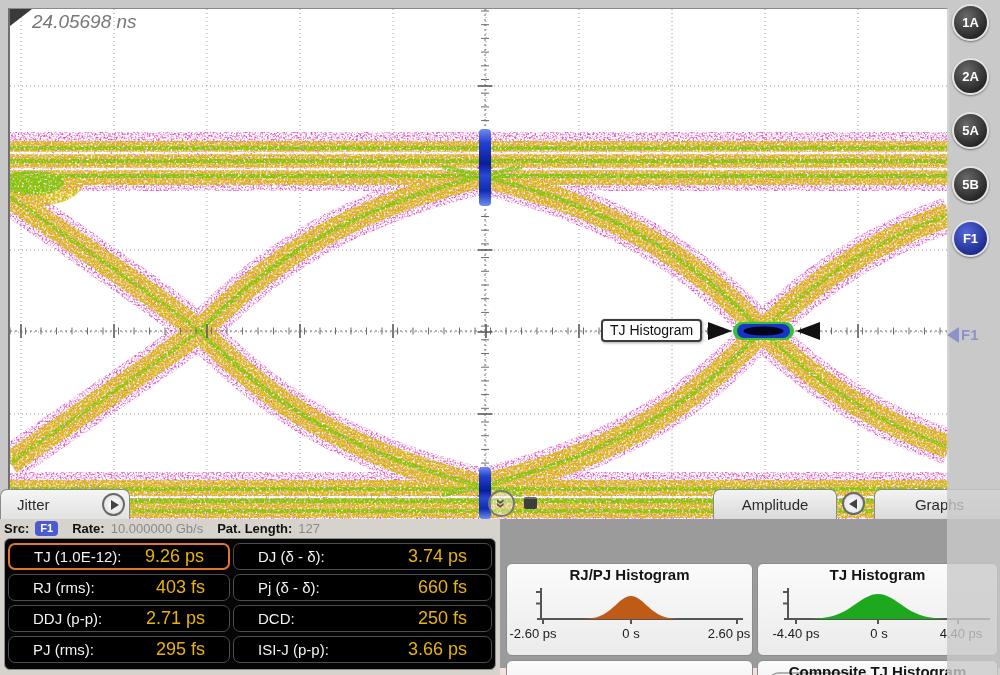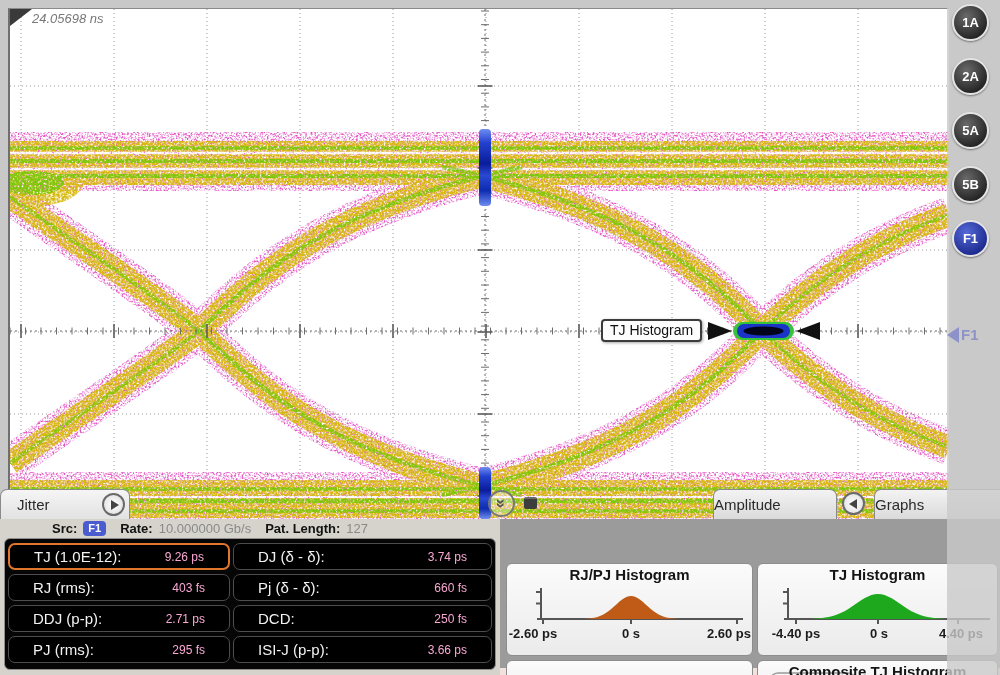--- a/index.html
+++ b/index.html
@@ -4,28 +4,28 @@
 <style>
   html,body{margin:0;padding:0;width:1000px;height:675px;overflow:hidden;
     background:#c8c8c8;font-family:"Liberation Sans",sans-serif;}
   .screen{position:relative;width:1000px;height:675px;}
   
   .plot{position:absolute;left:8px;top:8px;width:939px;height:511px;background:#ffffff;
     border-left:2px solid #6f6f6f;border-top:1px solid #8a8a8a;box-sizing:content-box;}
   .plot svg{position:absolute;left:0;top:0;}
   .corner-tri{position:absolute;left:0px;top:0px;width:22px;height:17px;background:#3a3a3a;
     -webkit-clip-path:polygon(0 0,100% 0,0 100%);clip-path:polygon(0 0,100% 0,0 100%);}
-  .time-label{position:absolute;left:22px;top:2px;font-style:italic;font-size:13px;color:#787878;}
+  .time-label{position:absolute;left:22px;top:2px;font-style:italic;font-size:19px;color:#787878;}
   .tj-ann{position:absolute;left:591px;top:310px;background:#fdfdfd;border:2px solid #3c3c3c;
     border-radius:4px;padding:1px 7px 2px 7px;font-size:14px;color:#111;
     box-shadow:1px 1px 3px rgba(0,0,0,.35);white-space:nowrap;}
   
   .tab{position:absolute;top:489px;height:30px;box-sizing:border-box;border:1px solid #8a8a8a;border-bottom:none;
     border-radius:7px 7px 0 0;background:linear-gradient(#f3f3f3,#dadada);
-    display:flex;align-items:center;font-size:15px;color:#2a2a2a;z-index:3;}
+    display:flex;align-items:center;justify-content:center;font-size:15px;color:#2a2a2a;z-index:3;}
   .tab.jitter{left:0;width:130px;background:linear-gradient(#f5f5f5,#e2e2e2);justify-content:flex-start;padding-left:16px;}
   .circle-btn{width:23px;height:23px;border-radius:50%;border:2px solid #6a6a6a;background:radial-gradient(#ffffff,#dcdcdc);
     display:flex;align-items:center;justify-content:center;font-size:11px;color:#333;box-sizing:border-box;}
   .play-glyph{width:0;height:0;border-left:8px solid #444;border-top:5px solid transparent;border-bottom:5px solid transparent;margin-left:2px;}
   .left-glyph{width:0;height:0;border-right:8px solid #444;border-top:5px solid transparent;border-bottom:5px solid transparent;margin-right:1px;}
   .chev-btn{position:absolute;left:488px;top:490px;width:27px;height:27px;border-radius:50%;
     border:2px solid #777;background:rgba(245,245,245,.35);z-index:3;box-sizing:border-box;
     display:flex;align-items:center;justify-content:center;}
   .chev-glyph{font-size:17px;color:#555;transform:rotate(90deg);line-height:1;font-weight:bold;}
   .pin-icon{position:absolute;left:524px;top:497px;width:13px;height:10px;background:#3d3d3d;
@@ -36,38 +36,38 @@
     background:radial-gradient(circle at 38% 32%,#6a6a6a,#242424 75%);color:#fff;font-size:13px;font-weight:bold;
     display:flex;align-items:center;justify-content:center;box-shadow:0 1px 2px rgba(0,0,0,.45);}
   .sbtn.active{background:radial-gradient(circle at 38% 32%,#5569d8,#1c2a8e 75%);}
   .f1-marker{position:absolute;left:947px;top:326px;z-index:9;display:flex;align-items:center;
     color:#8d93c9;font-size:15px;font-weight:bold;}
   .f1-marker .tri{width:0;height:0;border-right:12px solid #8d93c9;border-top:8px solid transparent;
     border-bottom:8px solid transparent;margin-right:2px;}
   
   .bottom-left{position:absolute;left:0;top:519px;width:500px;height:156px;background:#d6d3cc;z-index:4;}
   .src-bar{height:19px;display:flex;align-items:center;gap:6px;padding-left:4px;font-size:13px;color:#111;}
-  .src-bar .lbl{font-weight:bold;margin-left:48px;}
+  .src-bar .lbl{font-weight:bold;}
   .src-bar .dim{color:#8a8a8a;}
   .badge{background:#4a5bd0;color:#fff;font-size:11px;font-weight:bold;border-radius:4px;padding:1px 5px;line-height:1.2;}
   .meas-panel{position:absolute;left:4px;top:19px;width:492px;height:132px;background:#060606;
     border:1px solid #8f8f8f;border-radius:6px;box-sizing:border-box;
     display:grid;grid-template-columns:222px 1fr;grid-auto-rows:27px;gap:4px 3px;padding:4px 3px;}
   .mcell{background:#000;border:1px solid #4d4d4d;border-radius:7px;display:flex;align-items:center;
     justify-content:space-between;padding:0 24px;box-sizing:border-box;}
   .mcell.sel{border:2px solid #e1762d;}
   .mcell .ml{color:#f2f2f2;font-size:15px;white-space:nowrap;}
-  .mcell .mv{color:#f9a8d4;font-size:12px;white-space:nowrap;}
+  .mcell .mv{color:#eab308;font-size:18px;white-space:nowrap;}
   
   .bottom-right{position:absolute;left:500px;top:519px;width:500px;height:156px;background:#9b9b9b;z-index:4;overflow:hidden;}
   .pink-strip{position:absolute;left:0;top:149px;width:500px;height:7px;background:#f3e2dc;}
   .hpanel{position:absolute;background:linear-gradient(#fbfbfb,#ebebeb);border:1px solid #8d8d8d;
     border-radius:6px;box-sizing:border-box;overflow:hidden;margin-top:40px;}
   .hpanel .htitle{position:absolute;left:0;right:0;top:2px;text-align:center;font-size:15px;font-weight:bold;color:#151515;}
-  .hx-label{position:absolute;transform:translateX(-50%);font-size:13px;font-weight:bold;color:#1c1c1c;white-space:nowrap;}
+  .hx-label{position:absolute;transform:translateX(-50%);font-size:13px;font-weight:normal;color:#1c1c1c;white-space:nowrap;}
   .legend-item{position:absolute;display:flex;align-items:center;gap:5px;font-size:12px;font-weight:bold;color:#222;}
   
   .right-overlay{position:absolute;left:947px;top:0;width:53px;height:675px;
     background:rgba(201,201,201,.8);z-index:8;pointer-events:none;}
 </style>
 </head>
 <body>
 
 <div class="screen">
 

